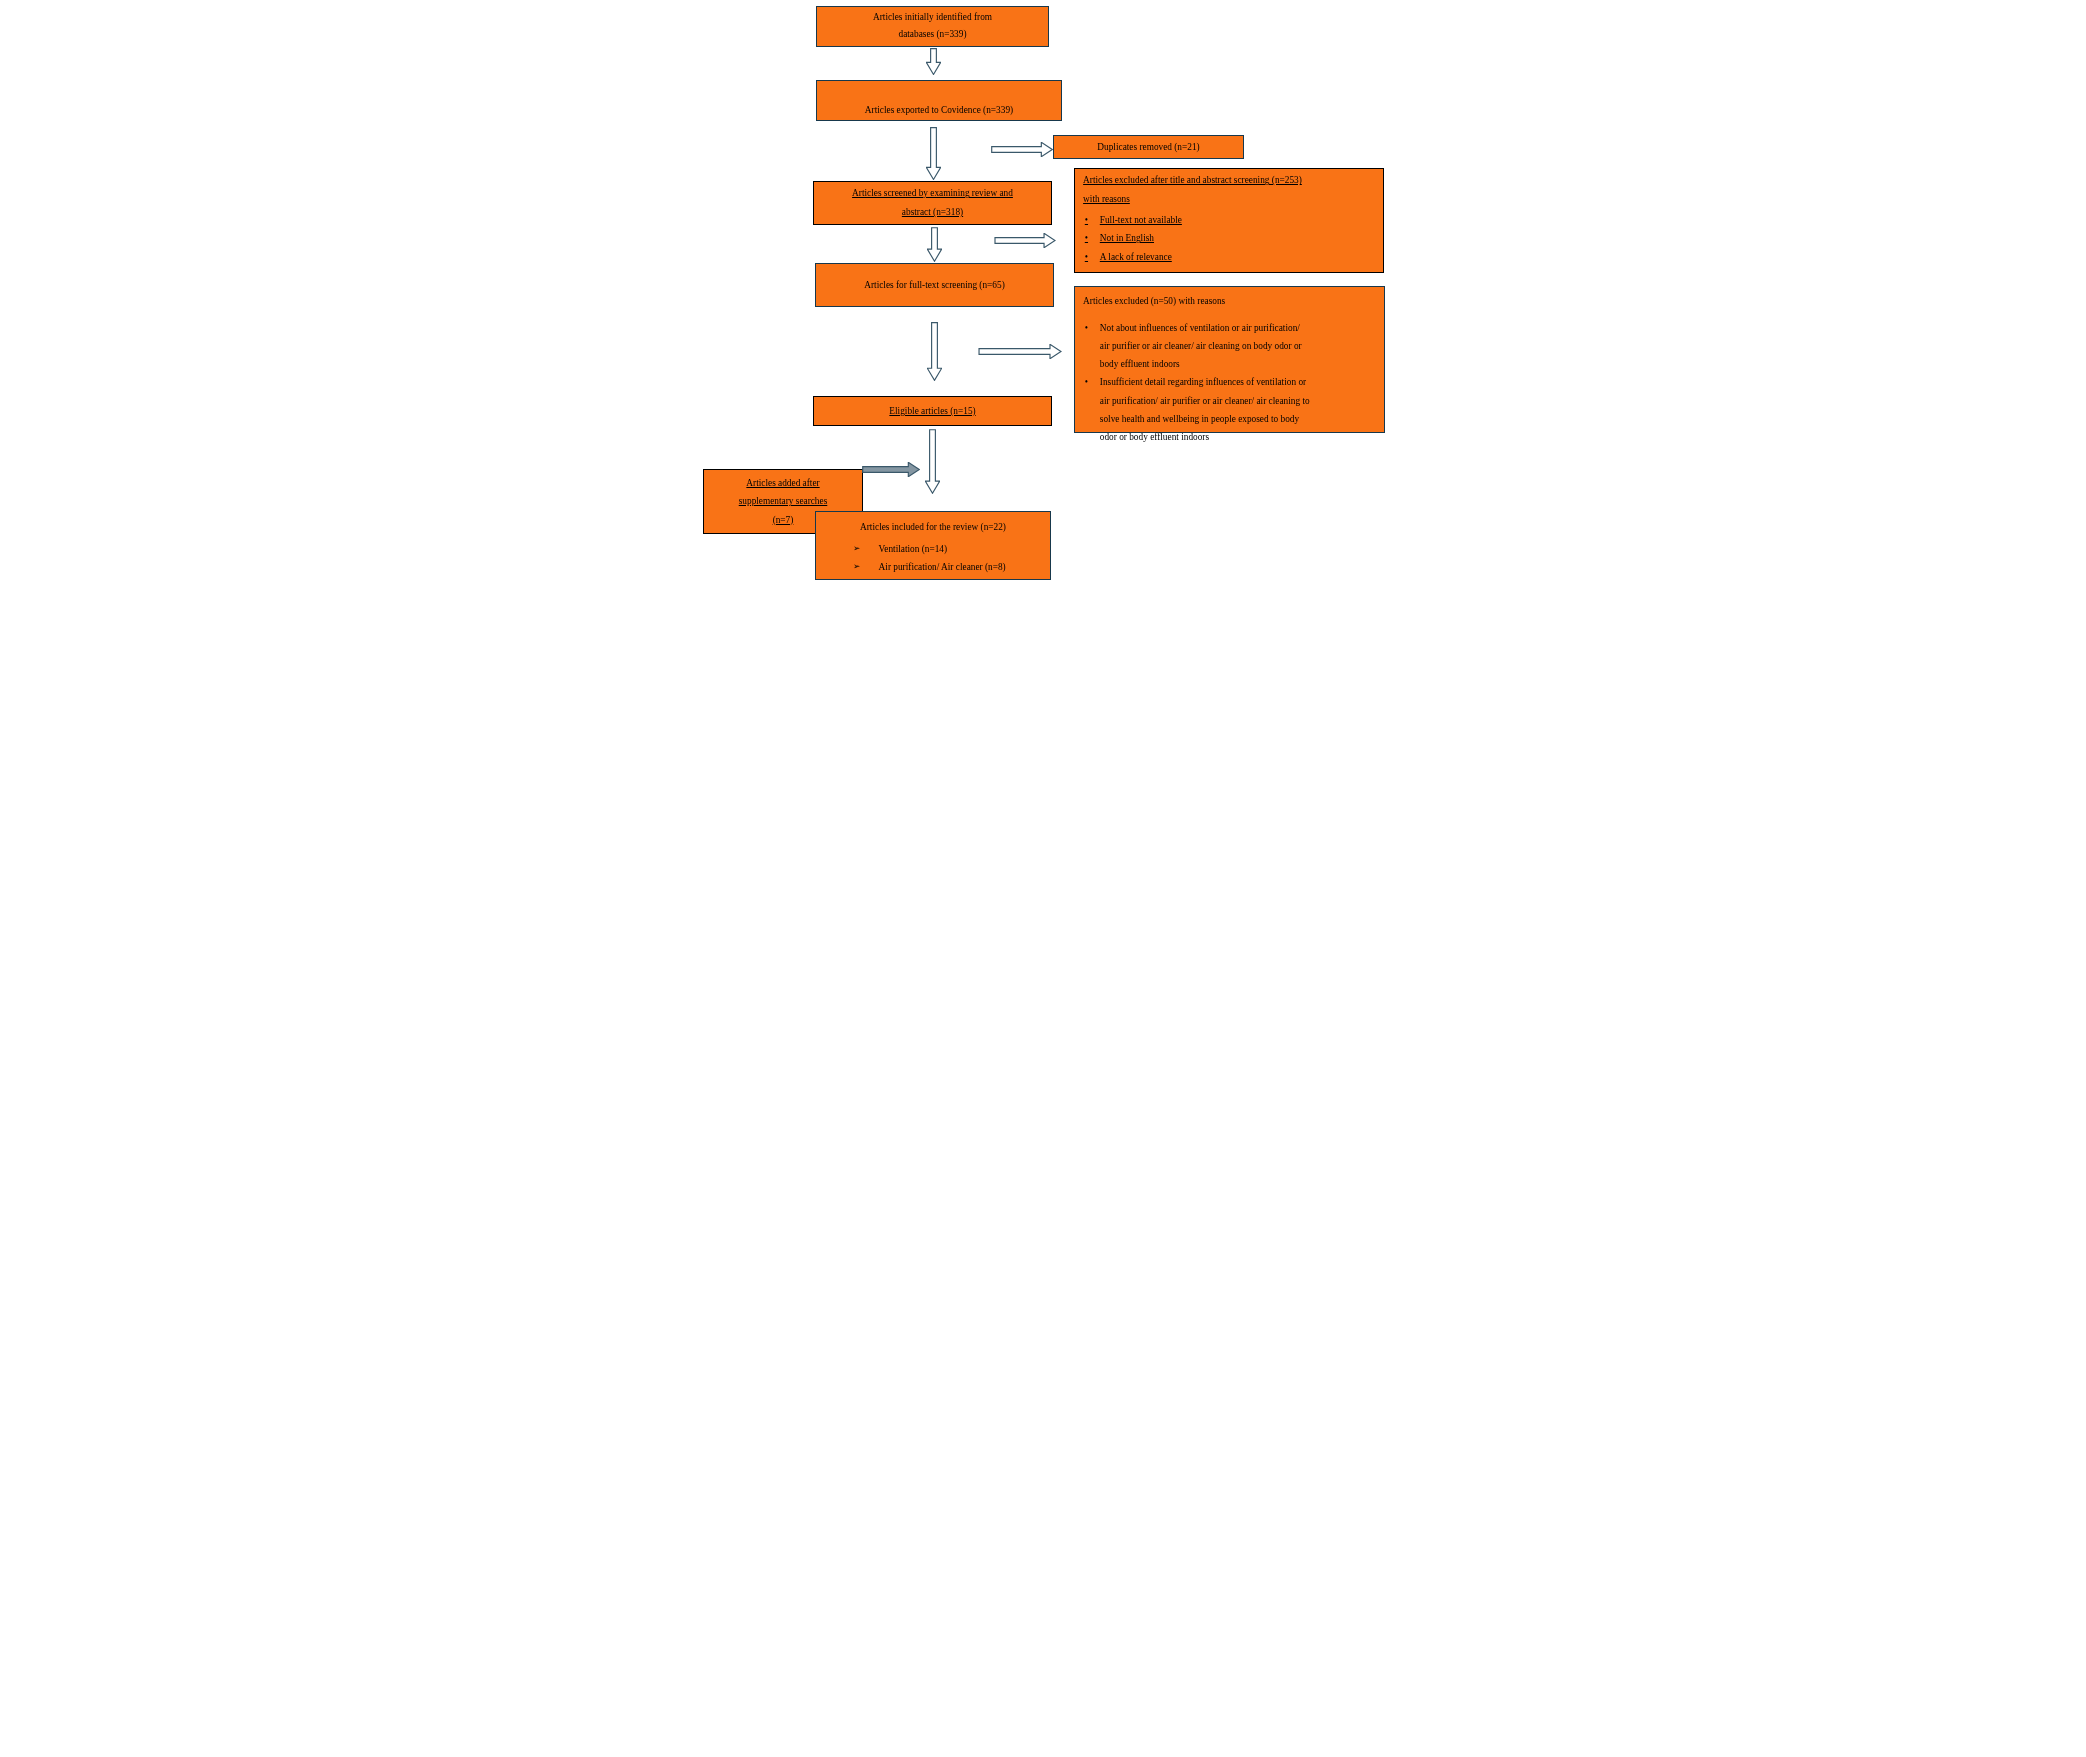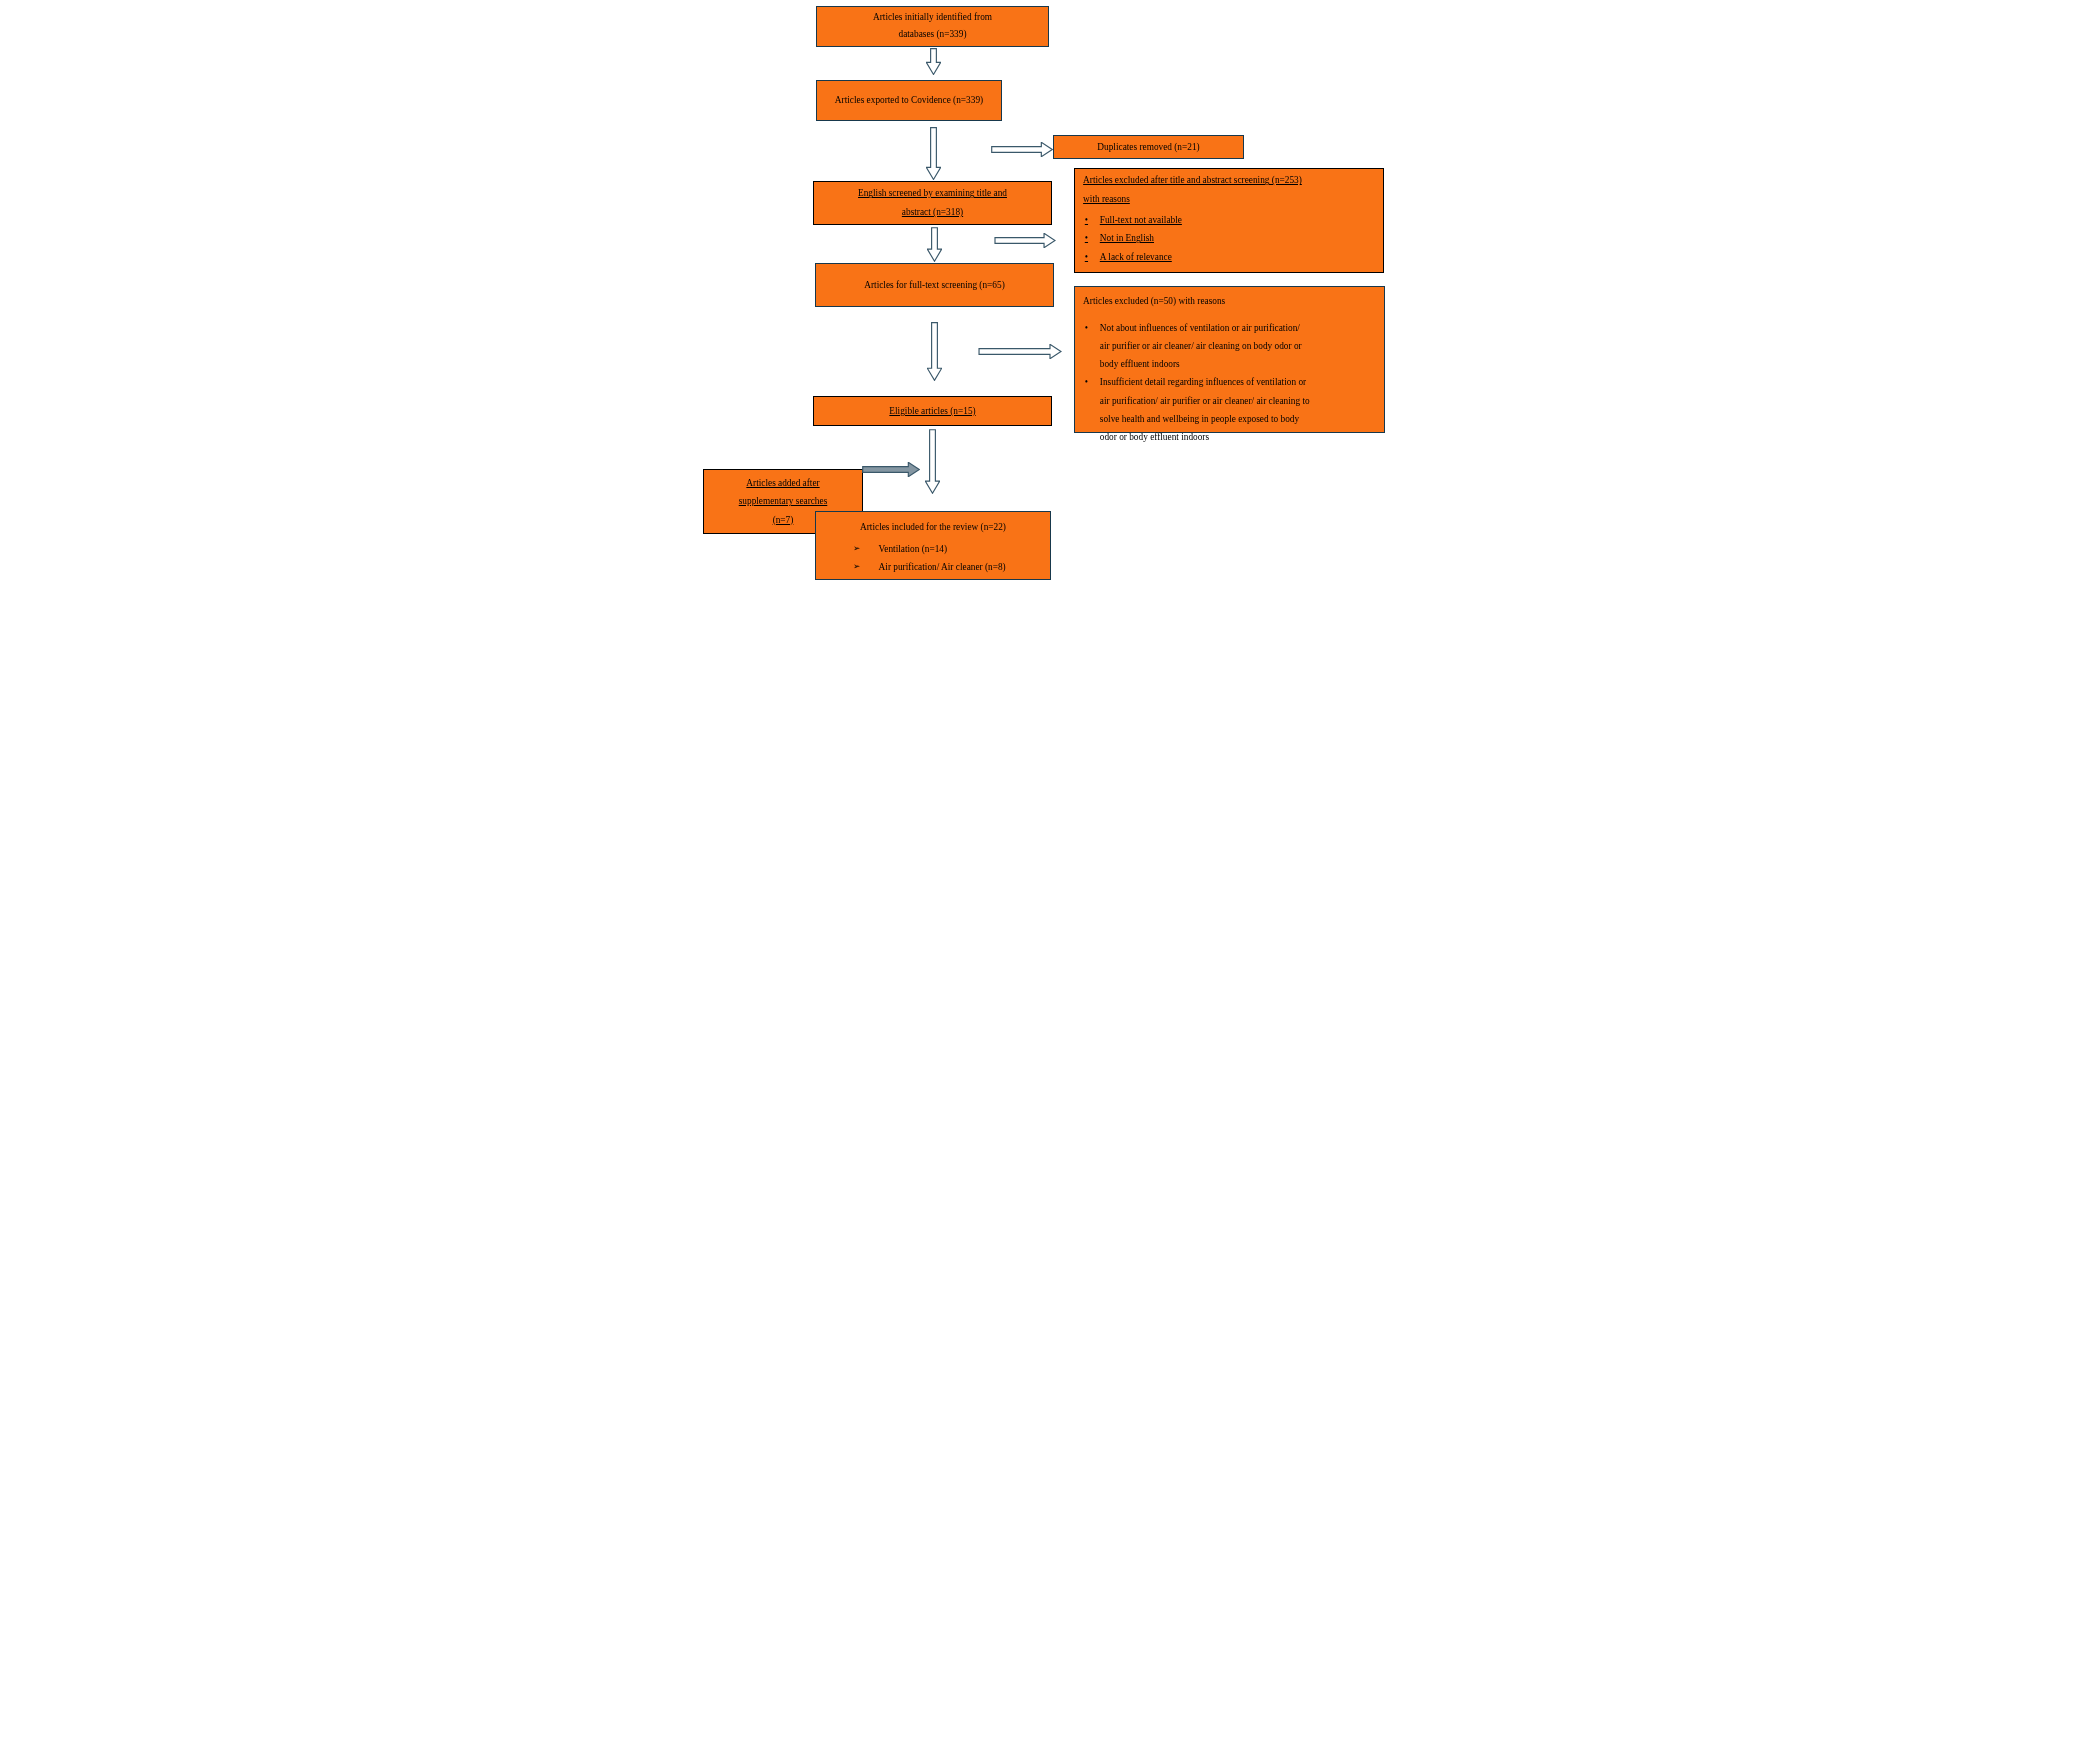--- a/index.html
+++ b/index.html
@@ -37,21 +37,21 @@
 
   <div class="box center lh19" style="left:121px;top:5.8px;width:233px;height:41px;">
     <span class="line">Articles initially identified from</span>
     <span class="line">databases (n=339)</span>
   </div>
 
   <svg class="arrow" style="left:231px;top:48px;" width="15" height="27" viewBox="0 0 26 47">
     <polygon points="8,1 18,1 18,25 25.5,25 13,46 0.5,25 8,25"></polygon>
   </svg>
 
-  <div class="box center lh2" style="left:121px;top:80px;width:186px;height:41px;">
+  <div class="box center lh2" style="left:121px;top:80px;width:246px;height:41px;justify-content:flex-end;">
     <span class="line">Articles exported to Covidence (n=339)</span>
   </div>
 
   <svg class="arrow" style="left:231px;top:127px;" width="15" height="53" viewBox="0 0 26 92">
     <polygon points="8,1 18,1 18,70 25.5,70 13,91 0.5,70 8,70"></polygon>
   </svg>
 
   <svg class="arrow" style="left:296px;top:142px;" width="62" height="15" viewBox="0 0 107 26">
     <polygon points="1,8 87,8 87,0.5 106,13 87,25.5 87,18 1,18"></polygon>
   </svg>
@@ -75,21 +75,21 @@
         <span class="btext">Not in English</span>
       </div>
       <div class="brow">
         <span class="bdot">•</span>
         <span class="btext">A lack of relevance</span>
       </div>
     </div>
   </div>
 
   <div class="box black center lh2" style="left:118px;top:181px;width:239px;height:44px;">
-    <span class="line">English screened by examining title and</span>
+    <span class="line">Articles screened by examining review and</span>
     <span class="line">abstract (n=318)</span>
   </div>
 
   <svg class="arrow" style="left:232px;top:227px;" width="15" height="35" viewBox="0 0 26 60">
     <polygon points="8,1 18,1 18,38 25.5,38 13,59 0.5,38 8,38"></polygon>
   </svg>
 
   <svg class="arrow" style="left:299px;top:233px;" width="62" height="15" viewBox="0 0 106 26">
     <polygon points="1,8 86,8 86,0.5 105,13 86,25.5 86,18 1,18"></polygon>
   </svg>

